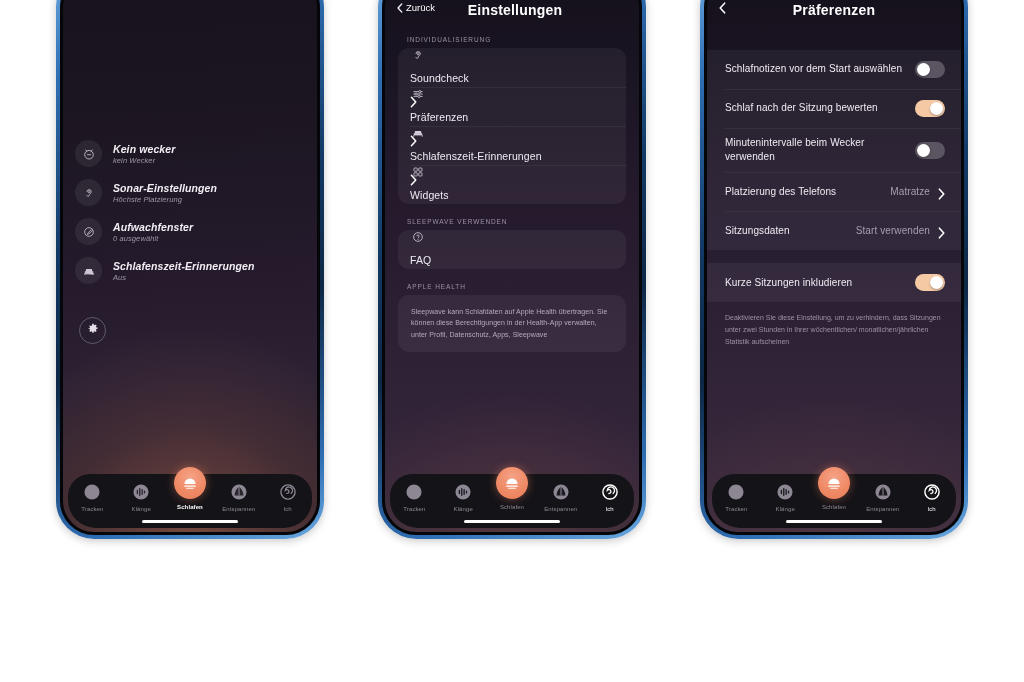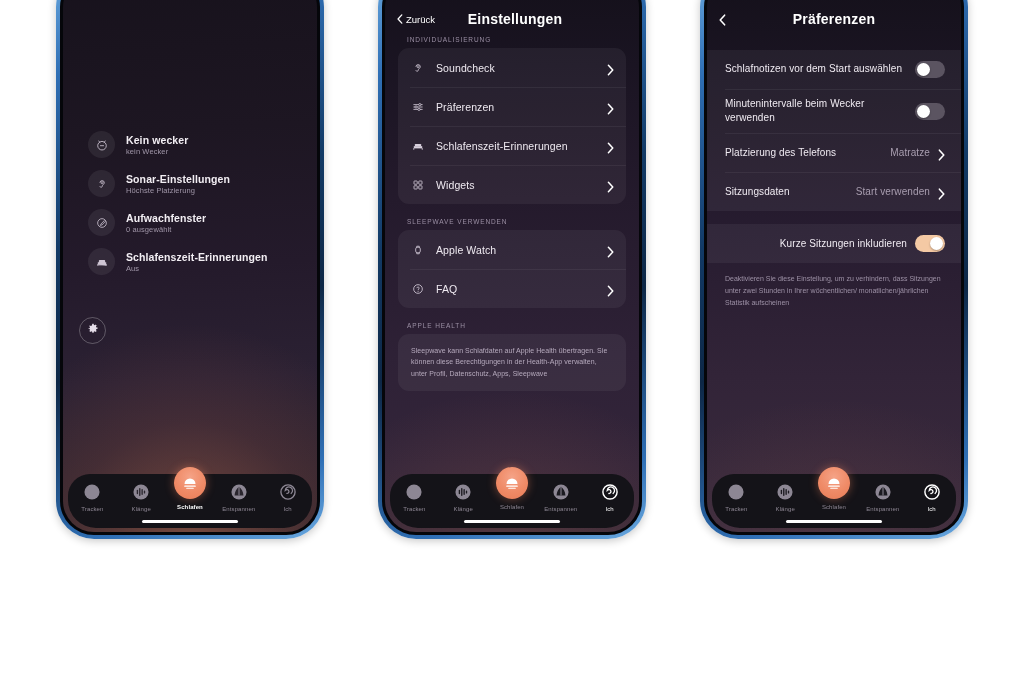--- a/index.html
+++ b/index.html
@@ -103,22 +103,23 @@
   }
   .batt span { font-size: 6.5px; font-weight: bold; color: #ffffff; line-height:1; }
 
   
   .home-body {
     position: relative;
     height: calc(100% - 26px);
   }
   .home-list {
     position: absolute;
-    top: 129px; left: 0; right: 0;
-    padding: 0 25px;
+    top: 138px; left: 0; right: 0;
+    padding: 0 12px;
+    font-style: italic;
   }
   .home-row {
     display: flex; align-items: center;
     gap: 11px;
     margin-bottom: 12px;
   }
   .home-row.dim { opacity: .34; }
   .ico-circle {
     flex: 0 0 auto;
     width: 27px; height: 27px;
@@ -136,21 +137,21 @@
     width: 27px; height: 27px;
     border-radius: 50%;
     border: 1px solid rgba(255,255,255,.26);
     display: flex; align-items: center; justify-content: center;
   }
 
   
   .navbar {
     position: relative;
     height: 34px;
-    display: flex; align-items: center;
+    display: flex; 
     padding: 0 12px;
     color: #ffffff;
   }
   .nav-back {
     display: flex; align-items: center; gap: 3px;
     font-size: 9.5px; color: #ffffff;
     position: absolute; left: 12px;
   }
   .chev-l { width: 6px; height: 10px; }
   .nav-title {
@@ -170,24 +171,25 @@
     text-transform: uppercase;
   }
   .card {
     margin: 0 13px 14px 13px;
     background: rgba(255,255,255,.055);
     border-radius: 11px;
     overflow: hidden;
   }
   .srow {
     position: relative;
-    display: flex; align-items: center;
+    display: flex; 
     gap: 10px;
     height: 39px;
     padding: 0 12px 0 12px;
+    flex-direction: column;
   }
   .srow + .srow::before {
     content: "";
     position: absolute; left: 12px; right: 0; top: 0;
     height: 1px; background: rgba(255,255,255,.06);
   }
   .srow-ico { flex: 0 0 auto; width: 16px; display:flex; align-items:center; justify-content:center; }
   .srow-label { flex: 1; font-size: 10.5px; color: #efeaf1; letter-spacing: .1px; }
   .chev-r { flex: 0 0 auto; width: 7px; height: 12px; }
   .health-note {
@@ -556,34 +558,20 @@
                   </svg>
               </span>
             </div>
           </div>
 
           <div class="sect-head">SLEEPWAVE VERWENDEN</div>
           <div class="card">
             <div class="srow">
               <span class="srow-ico">
                 <svg viewBox="0 0 20 20" width="14" height="14">
-                    <rect x="6.7" y="6.2" width="6.6" height="7.6" rx="2.2" stroke="#d8d0dd" stroke-width="1.15" fill="none"></rect>
-                    <path d="M8.2 6.2V4.6h3.6v1.6M8.2 13.8v1.6h3.6v-1.6" stroke="#d8d0dd" stroke-width="1.15" fill="none"></path>
-                  </svg>
-              </span>
-              <span class="srow-label">Apple Watch</span>
-              <span class="chev-r">
-                <svg viewBox="0 0 8 13" width="7" height="12">
-                    <path d="M1.6 1l5 5.5-5 5.5" stroke="#fff" stroke-width="1.7" fill="none" stroke-linecap="round" stroke-linejoin="round"></path>
-                  </svg>
-              </span>
-            </div>
-            <div class="srow">
-              <span class="srow-ico">
-                <svg viewBox="0 0 20 20" width="14" height="14">
                     <circle cx="10" cy="10" r="6.2" stroke="#d8d0dd" stroke-width="1.15" fill="none"></circle>
                     <path d="M8.4 8.2a1.7 1.7 0 0 1 3.3.5c0 1.1-1.6 1.3-1.6 2.4" stroke="#d8d0dd" stroke-width="1.1" fill="none" stroke-linecap="round"></path>
                     <circle cx="10.1" cy="13.1" r=".75" fill="#d8d0dd"></circle>
                   </svg>
               </span>
               <span class="srow-label">FAQ</span>
               <span class="chev-r">
                 <svg viewBox="0 0 8 13" width="7" height="12">
                     <path d="M1.6 1l5 5.5-5 5.5" stroke="#fff" stroke-width="1.7" fill="none" stroke-linecap="round" stroke-linejoin="round"></path>
                   </svg>
@@ -694,20 +682,24 @@
           </div>
           <div class="nav-title">Präferenzen</div>
         </div>
 
         <div class="prefs-card">
           <div class="prow">
             <span class="prow-label">Schlafnotizen vor dem Start auswählen</span>
             <span class="toggle"></span>
           </div>
           <div class="prow">
+            <span class="prow-label">Schlaf nach der Sitzung bewerten</span>
+            <span class="toggle on"></span>
+          </div>
+          <div class="prow">
             <span class="prow-label">Minutenintervalle beim Wecker verwenden</span>
             <span class="toggle"></span>
           </div>
           <div class="prow">
             <span class="prow-label">Platzierung des Telefons</span>
             <span class="prow-value">Matratze</span>
             <span class="chev-r">
               <svg viewBox="0 0 8 13" width="7" height="12">
                   <path d="M1.6 1l5 5.5-5 5.5" stroke="#fff" stroke-width="1.8" fill="none" stroke-linecap="round" stroke-linejoin="round"></path>
                 </svg>
@@ -719,21 +711,21 @@
             <span class="chev-r">
               <svg viewBox="0 0 8 13" width="7" height="12">
                   <path d="M1.6 1l5 5.5-5 5.5" stroke="#fff" stroke-width="1.8" fill="none" stroke-linecap="round" stroke-linejoin="round"></path>
                 </svg>
             </span>
           </div>
         </div>
 
         <div class="gap-block"></div>
 
-        <div class="prefs-card" style="margin-top:0;text-align:right;">
+        <div class="prefs-card" style="margin-top:0;">
           <div class="prow">
             <span class="prow-label">Kurze Sitzungen inkludieren</span>
             <span class="toggle on"></span>
           </div>
         </div>
         <div class="prefs-note">Deaktivieren Sie diese Einstellung, um zu verhindern, dass Sitzungen unter zwei Stunden in Ihrer wöchentlichen/ monatlichen/jährlichen Statistik aufscheinen</div>
 
         <div class="tabbar">
           <div class="tab">
             <span class="tab-ico">

